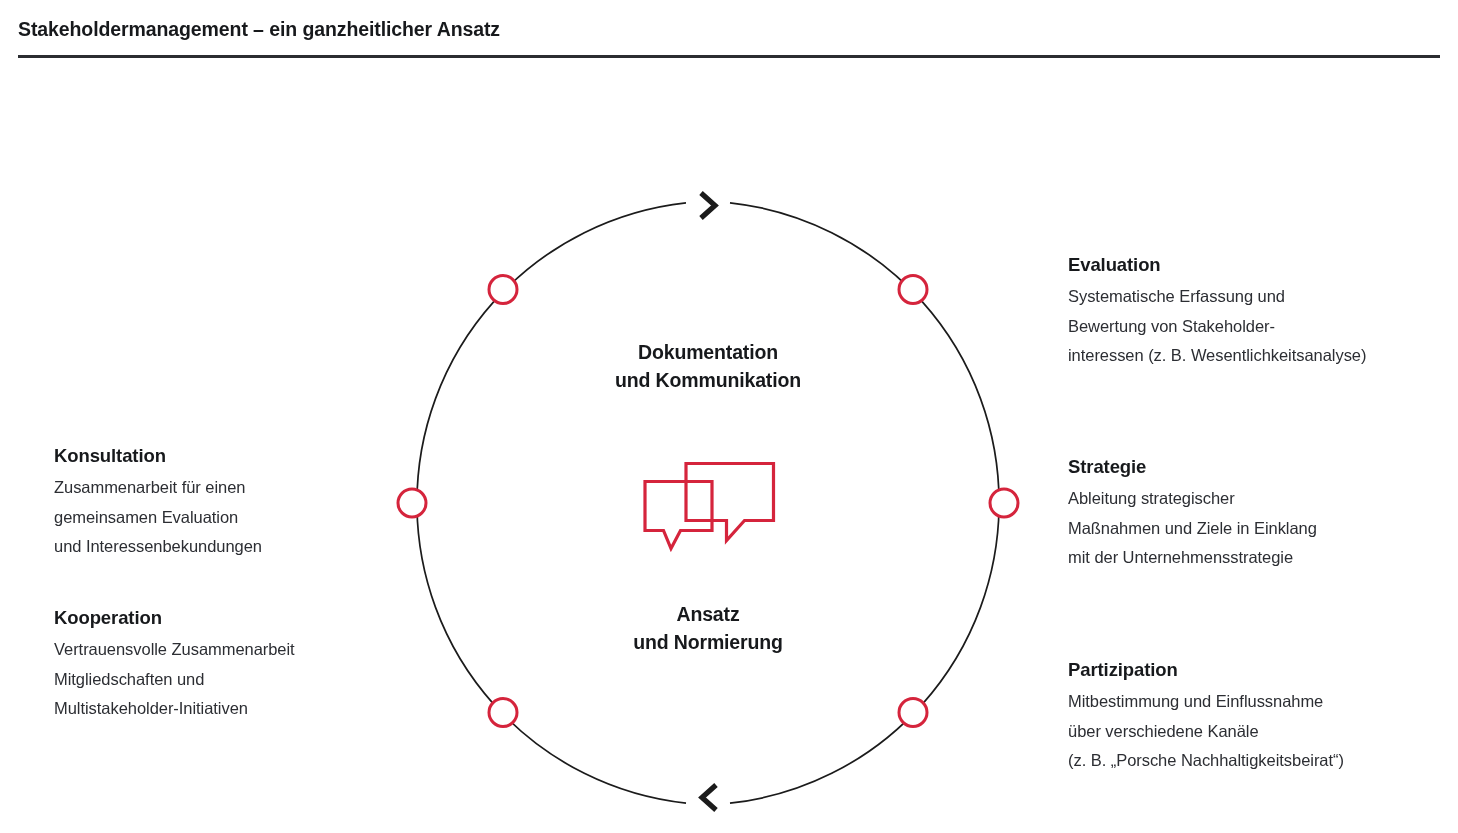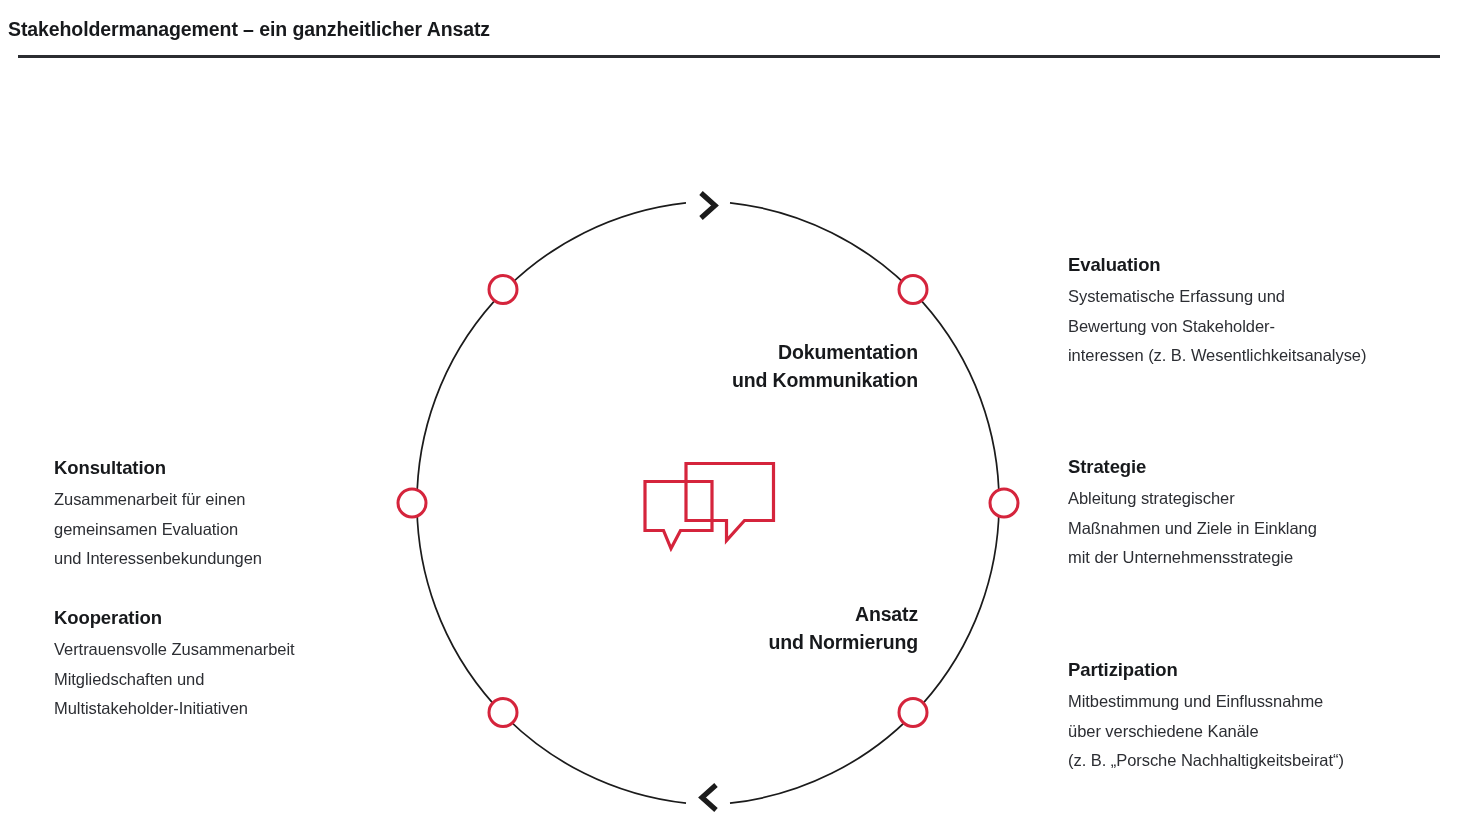--- a/index.html
+++ b/index.html
@@ -13,21 +13,21 @@
     position: relative;
     overflow: hidden;
     font-family: "Liberation Sans", sans-serif;
     color: #1b1b1b;
     -webkit-font-smoothing: antialiased;
   }
 
   
   #page-title {
     position: absolute;
-    left: 8px;
+    left: 18px;
     top: 18px;
     font-size: 19.5px;
     font-weight: bold;
     letter-spacing: -0.1px;
     color: #17191c;
     white-space: nowrap;
   }
   #title-rule {
     position: absolute;
     left: 18px;
@@ -49,21 +49,21 @@
     position: absolute;
     left: 0;
     top: 0;
   }
 
   
   .center-label {
     position: absolute;
     width: 420px;
     left: 498px;
-    text-align: right;
+    text-align: center;
     font-weight: bold;
     font-size: 19.5px;
     line-height: 28px;
     color: #17191c;
     letter-spacing: -0.15px;
   }
   #center-top-label { top: 338px; }
   #center-bottom-label { top: 600px; }
   .center-label .ln { display: block; }
 
@@ -87,21 +87,21 @@
     font-size: 16.5px;
     font-weight: normal;
     color: #2c2e33;
     line-height: 29.5px;
     letter-spacing: -0.05px;
   }
   .info-body .ln { display: block; white-space: nowrap; }
 
   
   #block-normierung  { top: 268px; }
-  #block-konsultation{ top: 456px; }
+  #block-konsultation{ top: 444px; }
   #block-kooperation { top: 606px; }
   
   #block-evaluation  { top: 253px; }
   #block-strategie   { top: 455px; }
   #block-partizipation{ top: 658px; }
 </style>
 </head>
 <body>
 
 <div id="page-title">Stakeholdermanagement – ein ganzheitlicher Ansatz</div>

